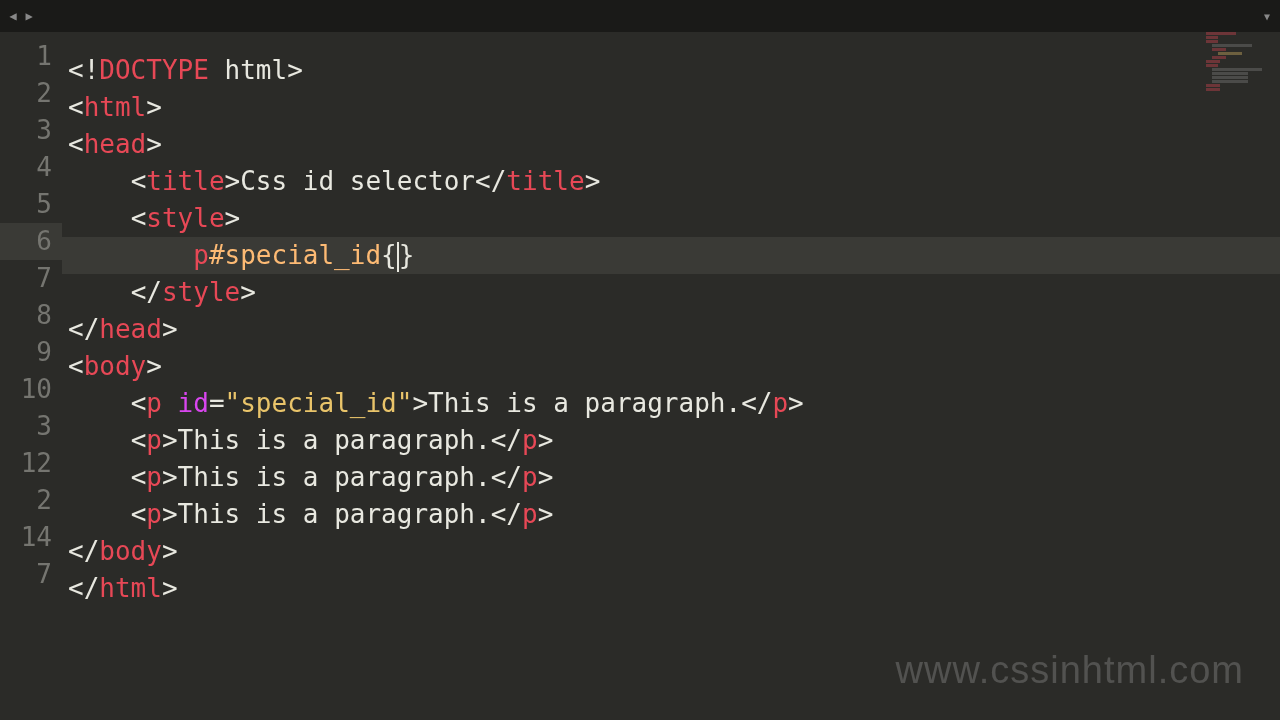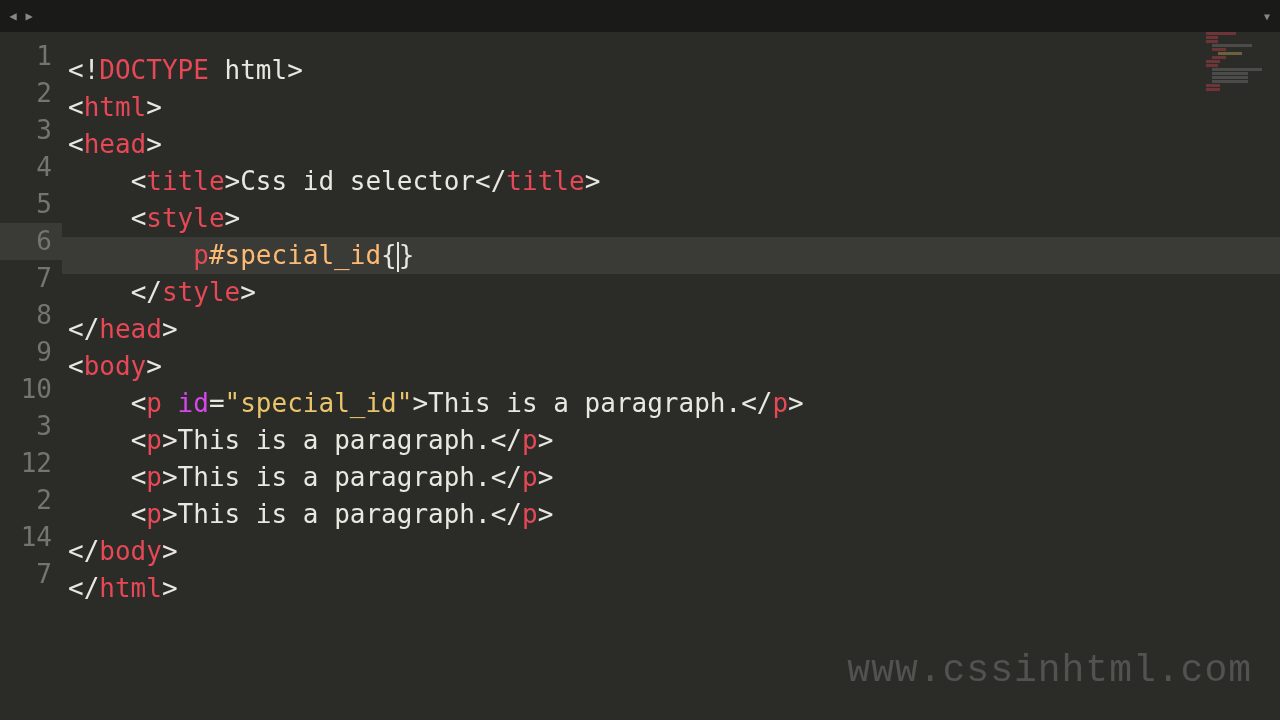--- a/index.html
+++ b/index.html
@@ -122,22 +122,22 @@
   margin-bottom: 1px;
   display: flex;
   gap: 1px;
 }
 .mm-seg {
   height: 3px;
 }
 .watermark {
   position: absolute;
   bottom: 28px;
-  right: 28px;
-  font-family: Liberation Mono, monospace;
+  right: 36px;
+  font-family: Liberation Sans, sans-serif;
   font-size: 38px;
   color: rgba(200,200,200,0.25);
   letter-spacing: 1px;
 }
 </style>
 </head>
 <body>
 
 <div class="tab-bar">
   <div class="nav-arrows">

